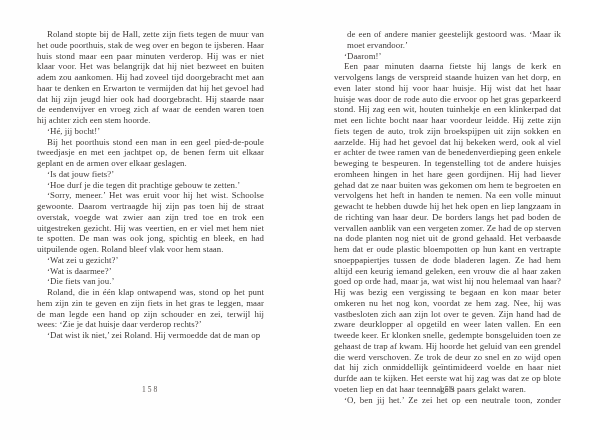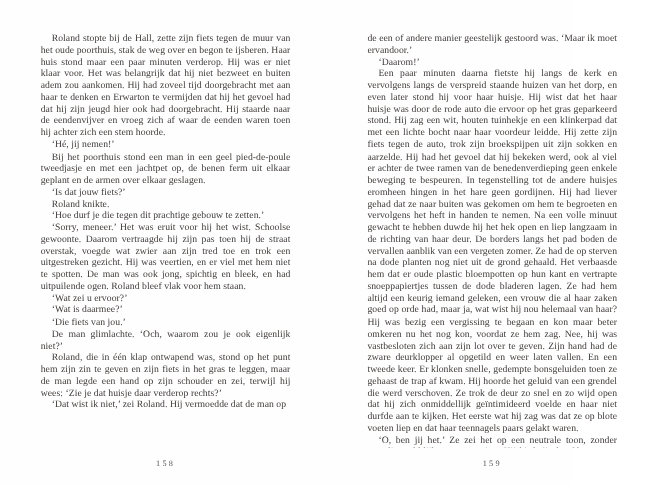--- a/index.html
+++ b/index.html
@@ -32,51 +32,49 @@
     text-align: justify;
     letter-spacing: 0.05px;
     max-height: 378px;
     overflow: hidden;
   }
   .text-block p {
     margin: 0;
     padding: 0;
   }
   .text-block p.ind   { text-indent: 10px; }
-  .text-block p.noind { text-indent: 0; }
+  .text-block p.noind { text-indent: 0; margin-left: 13px; }
   .folio {
     position: absolute;
-    top: 388px;
+    top: 356px;
     left: 0;
     width: 100%;
     text-align: center;
     font-size: 7.5px;
     letter-spacing: 2px;
     color: #57514e;
     font-variant-numeric: oldstyle-nums;
   }
 </style>
 </head>
 <body>
 
 <div class="spread">
 
   <div class="page page-left">
     <div class="text-block">
         <p class="ind">Roland stopte bij de Hall, zette zijn fiets tegen de muur van het oude poorthuis, stak de weg over en begon te ijsberen. Haar huis stond maar een paar minuten verderop. Hij was er niet klaar voor. Het was belangrijk dat hij niet bezweet en buiten adem zou aankomen. Hij had zoveel tijd doorgebracht met aan haar te denken en Erwarton te vermijden dat hij het gevoel had dat hij zijn jeugd hier ook had doorgebracht. Hij staarde naar de eendenvijver en vroeg zich af waar de eenden waren toen hij achter zich een stem hoorde.</p>
-        <p class="ind">‘Hé, jij nemen!’</p>
+        <p class="ind">‘Hé, jij bocht!’</p>
         <p class="ind">Bij het poorthuis stond een man in een geel pied-de-poule tweedjasje en met een jachtpet op, de benen ferm uit elkaar geplant en de armen over elkaar geslagen.</p>
         <p class="ind">‘Is dat jouw fiets?’</p>
-        <p class="ind">Roland knikte.</p>
         <p class="ind">‘Hoe durf je die tegen dit prachtige gebouw te zetten.’</p>
         <p class="ind">‘Sorry, meneer.’ Het was eruit voor hij het wist. Schoolse gewoonte. Daarom vertraagde hij zijn pas toen hij de straat overstak, voegde wat zwier aan zijn tred toe en trok een uitgestreken gezicht. Hij was veertien, en er viel met hem niet te spotten. De man was ook jong, spichtig en bleek, en had uitpuilende ogen. Roland bleef vlak voor hem staan.</p>
-        <p class="ind">‘Wat zei u ervoor?’</p>
+        <p class="ind">‘Wat zei u gezicht?’</p>
         <p class="ind">‘Wat is daarmee?’</p>
         <p class="ind">‘Die fiets van jou.’</p>
-        <p class="ind">De man glimlachte. ‘Och, waarom zou je ook eigenlijk niet?’</p>
         <p class="ind">Roland, die in één klap ontwapend was, stond op het punt hem zijn zin te geven en zijn fiets in het gras te leggen, maar de man legde een hand op zijn schouder en zei, terwijl hij wees: ‘Zie je dat huisje daar verderop rechts?’</p>
         <p class="ind">‘Dat wist ik niet,’ zei Roland. Hij vermoedde dat de man op</p>
       </div>
     <div class="folio">158</div>
   </div>
 
   <div class="page page-right">
     <div class="text-block">
         <p class="noind">de een of andere manier geestelijk gestoord was. ‘Maar ik moet ervandoor.’</p>
         <p class="ind">‘Daarom!’</p>

